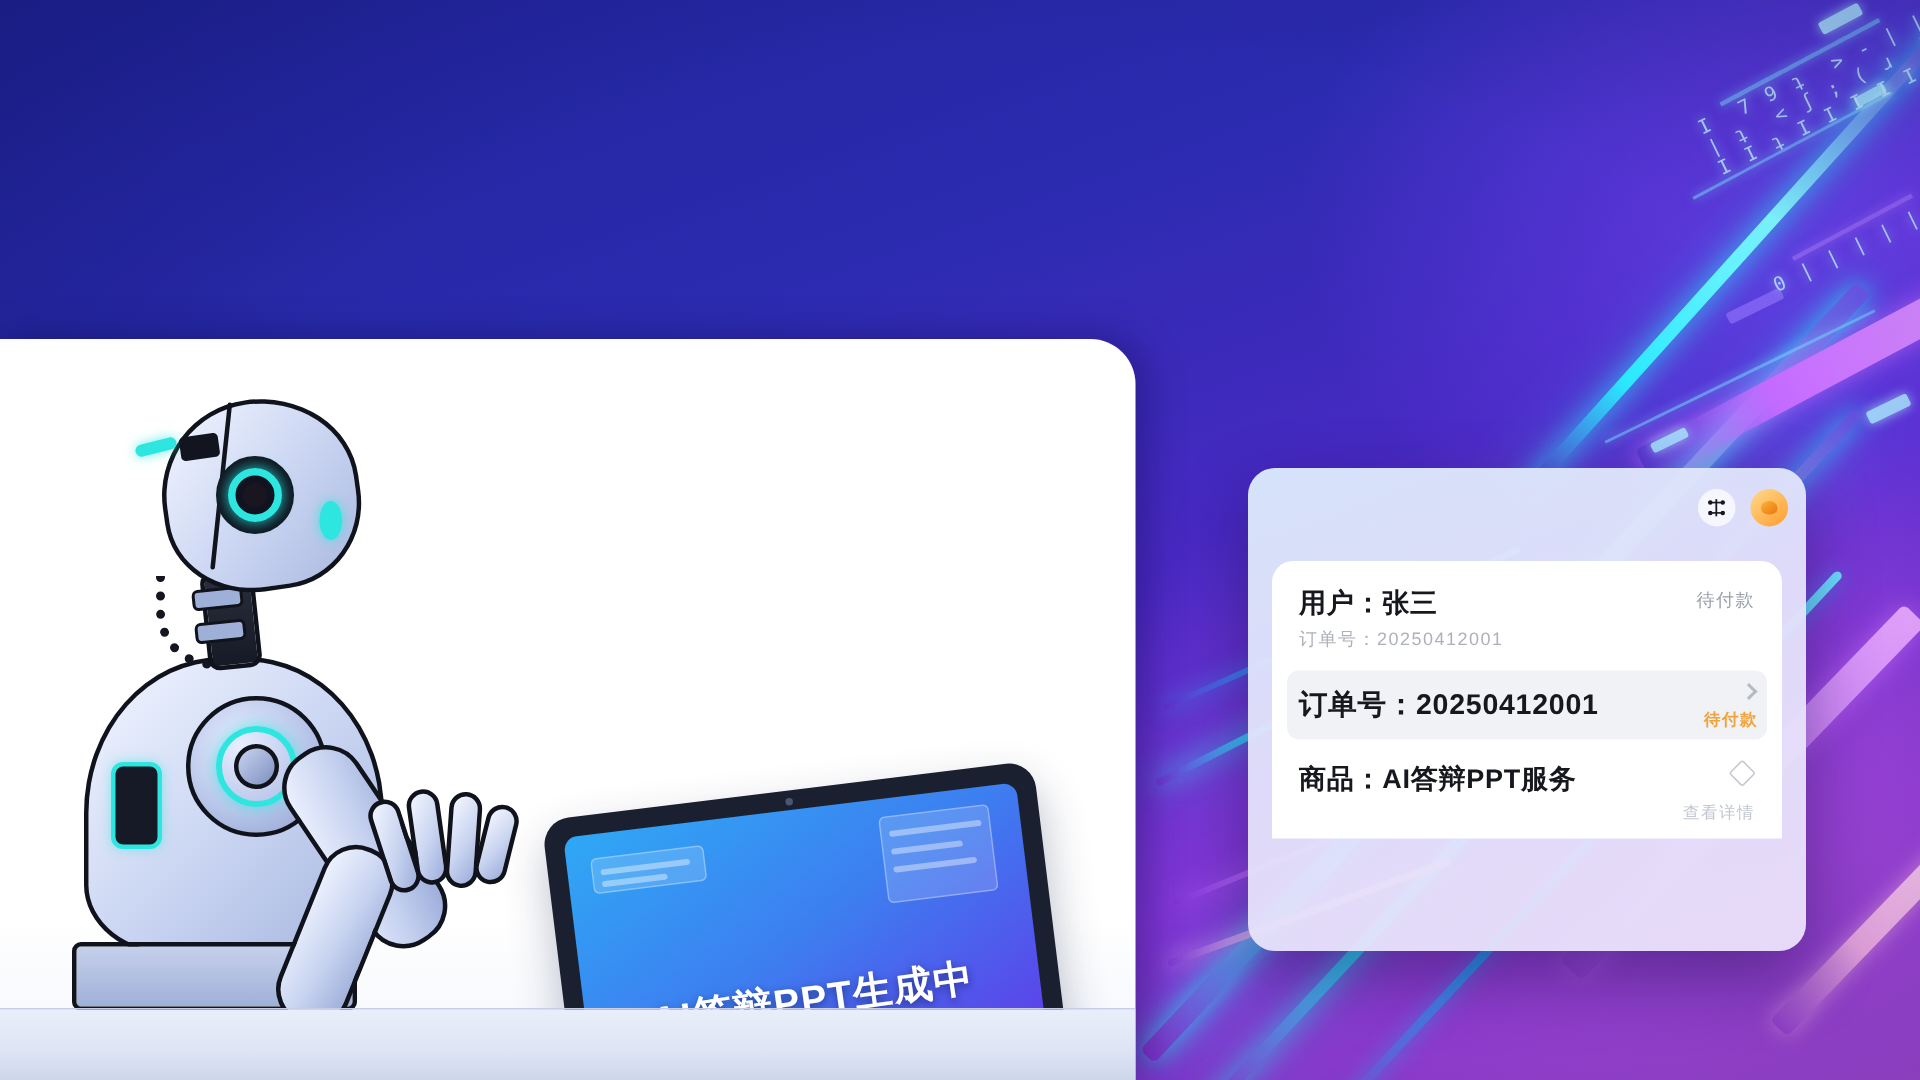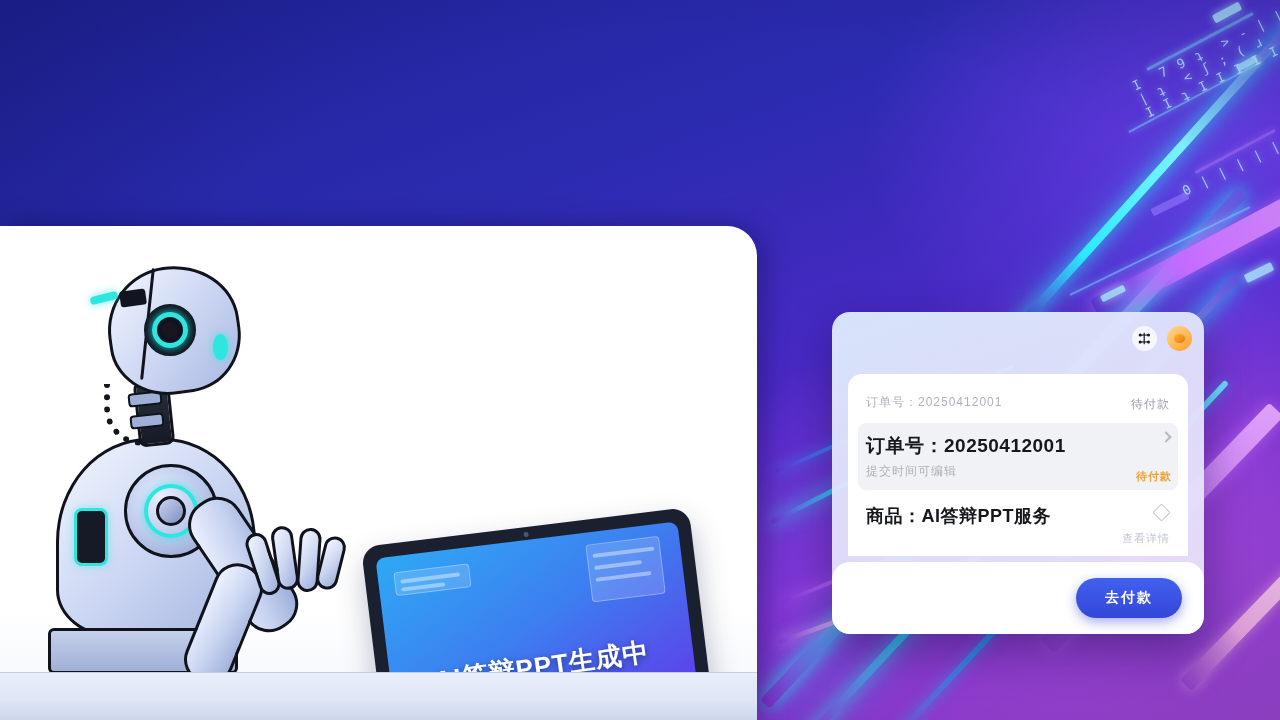--- a/index.html
+++ b/index.html
@@ -308,36 +308,33 @@
         </svg>
       </div>
       <div class="cbtn cbtn-fish">
         <div class="fish-dot"></div>
       </div>
     </div>
 
     <div class="card-body">
 
       <div class="row">
+        <div class="row-main">用户：张三</div>
         <div class="row-right">待付款</div>
         <div class="row-sub">订单号：20250412001</div>
       </div>
 
       <div class="row-box">
         <div class="row-main">订单号：20250412001</div>
         <div class="chev"></div>
-        <div class="row-sub">提交时间可编辑</div>
         <div class="tag-orange">待付款</div>
       </div>
 
       <div class="row3">
         <div class="row-main">商品：AI答辩PPT服务</div>
         <div class="heart"></div>
         <div class="row3-sub">查看详情</div>
       </div>
     </div>
 
-    <div class="card-foot">
-      <button class="pay-btn">去付款</button>
-    </div>
   </div>
 
 </div>
 
 </body></html>

